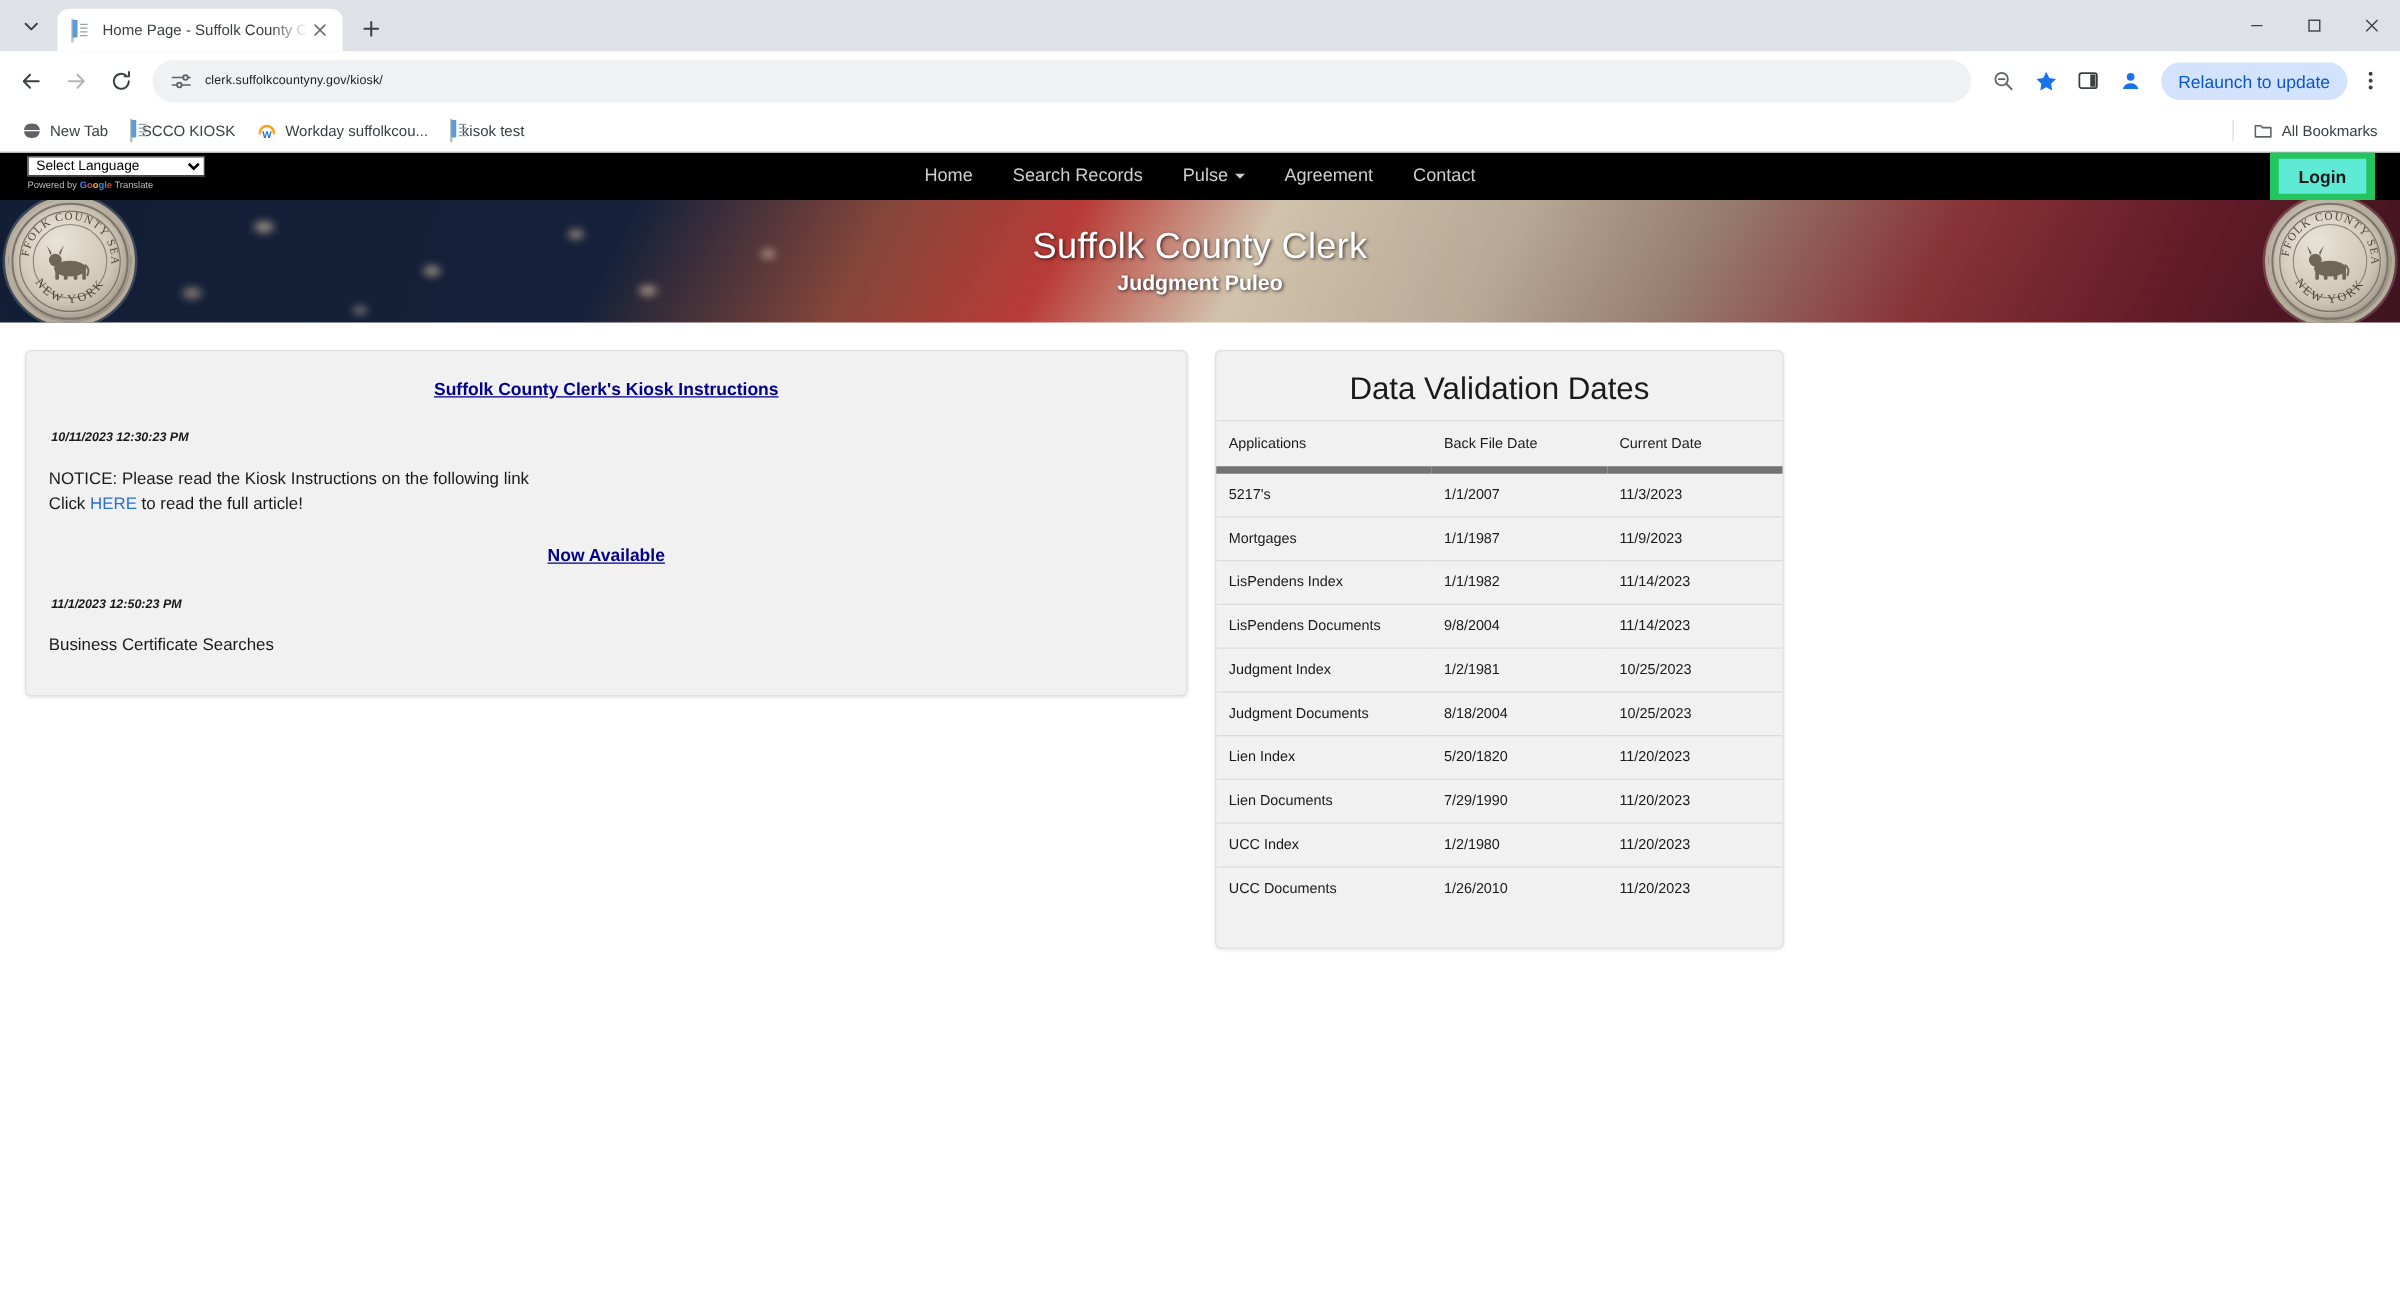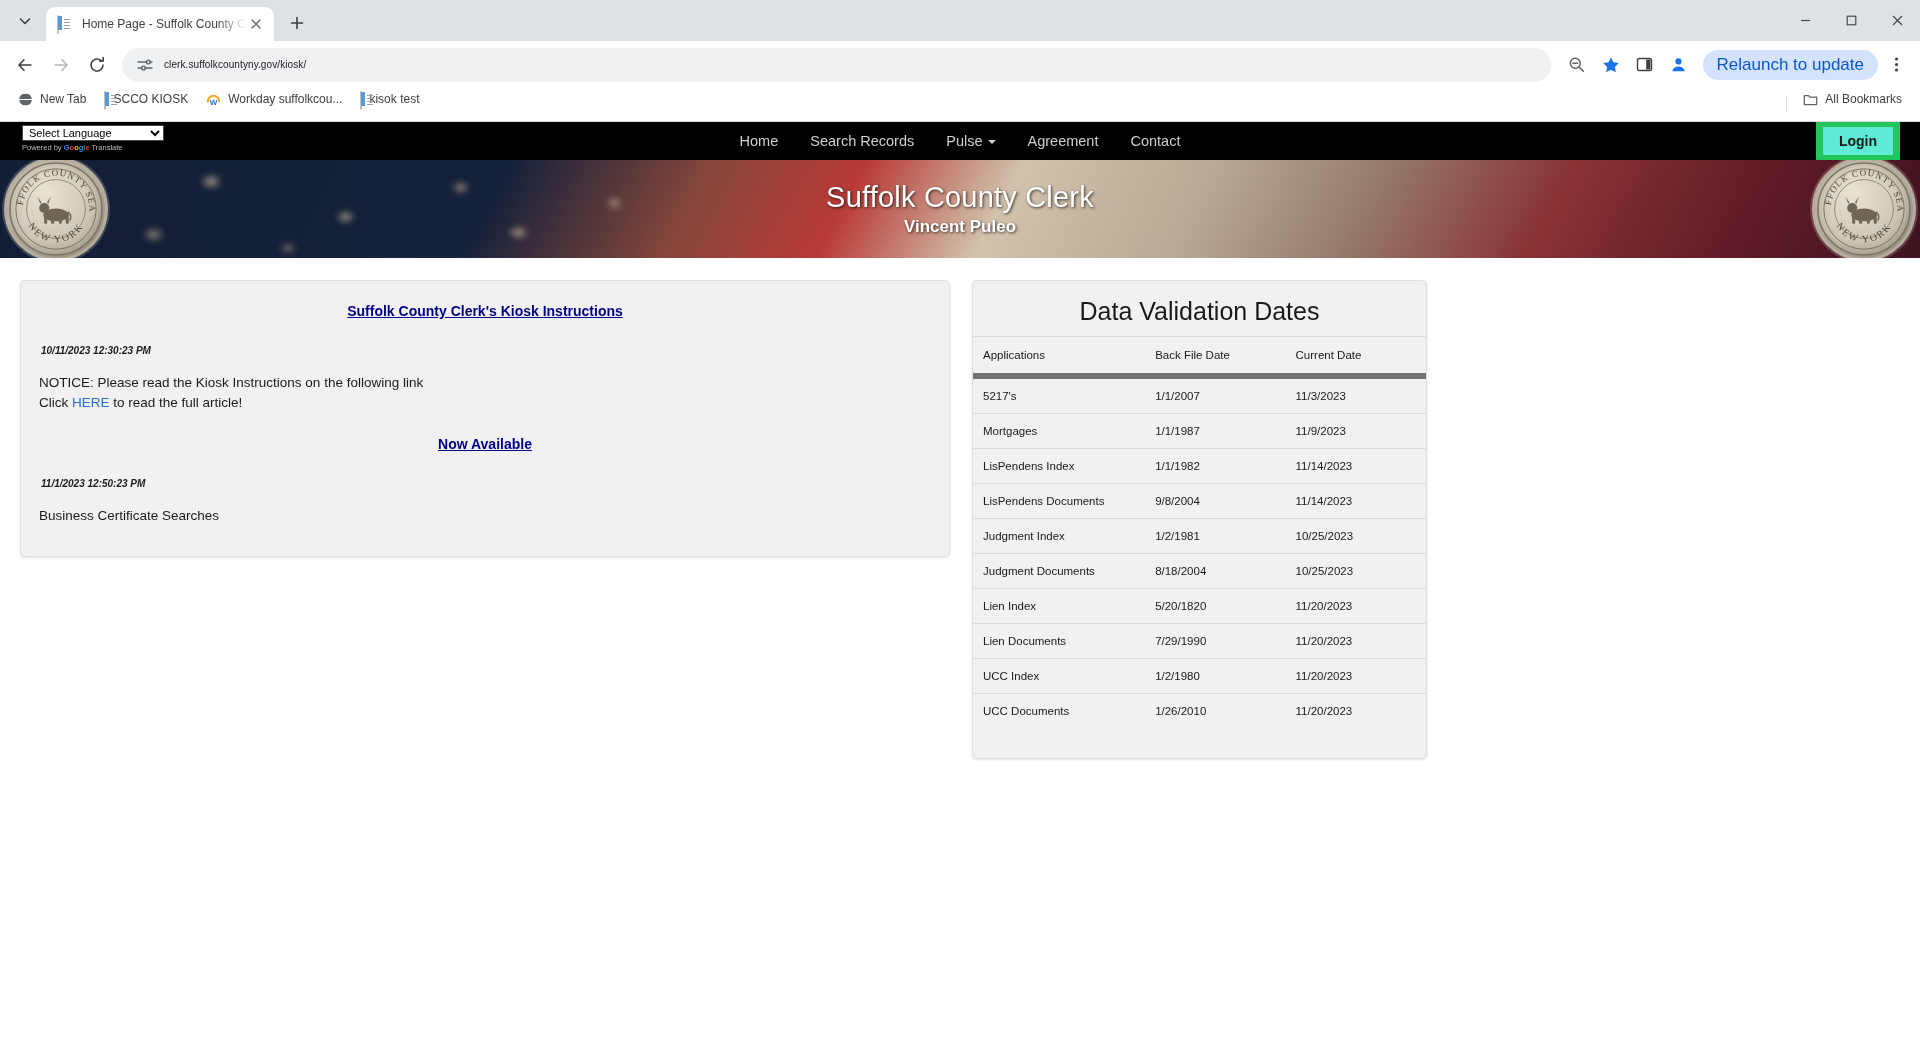--- a/index.html
+++ b/index.html
@@ -86,29 +86,29 @@
   .omnibox-icon { width: 18px; height: 18px; margin-right: 10px; flex: 0 0 18px; }
   .omnibox-url { font-size: 10px; color: #202124; letter-spacing: .1px; }
   .tb-icon {
     width: 32px; height: 32px; border-radius: 50%;
     display: flex; align-items: center; justify-content: center; cursor: pointer;
     flex: 0 0 32px;
   }
   .relaunch {
     height: 30px; background: #d3e3fd; border-radius: 15px;
     display: flex; align-items: center; padding: 0 14px; margin-left: 6px;
-    font-size: 17px; color: #0b57d0; cursor: pointer; white-space: nowrap;
+    font-size: 14px; color: #0b57d0; cursor: pointer; white-space: nowrap;
   }
 
   .bookmarks {
     height: 34px; background: #ffffff; display: flex; align-items: center;
     padding: 0 10px; gap: 2px; border-bottom: 1px solid #dadce0; position: relative;
   }
   .bm {
-    display: flex; height: 26px; padding: 0 8px;
+    display: flex; align-items: center; height: 26px; padding: 0 8px;
     border-radius: 5px; cursor: pointer; gap: 7px;
   }
   .bm-label { font-size: 12px; color: #3c4043; white-space: nowrap; }
   .bm-sep { width: 1px; height: 17px; background: #dadce0; margin: 0 8px; }
   .bm-right { position: absolute; right: 10px; display: flex; align-items: center; }
 
   
   .page { flex: 1; background: #ffffff; overflow: hidden; position: relative; }
 
   .site-nav {
@@ -456,21 +456,21 @@
             <circle cx="38" cy="49" r="5.2"></circle>
             <path d="M34 45 L31 37 L35 43 Z"></path>
             <path d="M42 45 L45 37 L41 43 Z"></path>
             <path d="M62 53 q5 3 2 9" stroke="#6f6658" stroke-width="1.6" fill="none"></path>
           </g>
         </svg>
       </div>
 
       <div class="hero-text">
         <div class="hero-title">Suffolk County Clerk</div>
-        <div class="hero-sub">Vincent Puleo</div>
+        <div class="hero-sub">Judgment Puleo</div>
       </div>
 
       <div class="seal right">
         <svg viewBox="0 0 100 100">
           <circle cx="50" cy="50" r="47" fill="none" stroke="#7d7468" stroke-width="1.6"></circle>
           <circle cx="50" cy="50" r="41" fill="none" stroke="#7d7468" stroke-width="1"></circle>
           <circle cx="50" cy="50" r="30" fill="none" stroke="#8c8375" stroke-width="0.9"></circle>
           <path id="sealTopR" d="M 16 50 A 34 34 0 0 1 84 50" fill="none"></path>
           <path id="sealBotR" d="M 18 52 A 32 32 0 0 0 82 52" fill="none"></path>
           <text font-size="9.2" fill="#4d4639" font-family="Liberation Serif, serif" letter-spacing="1.1">

